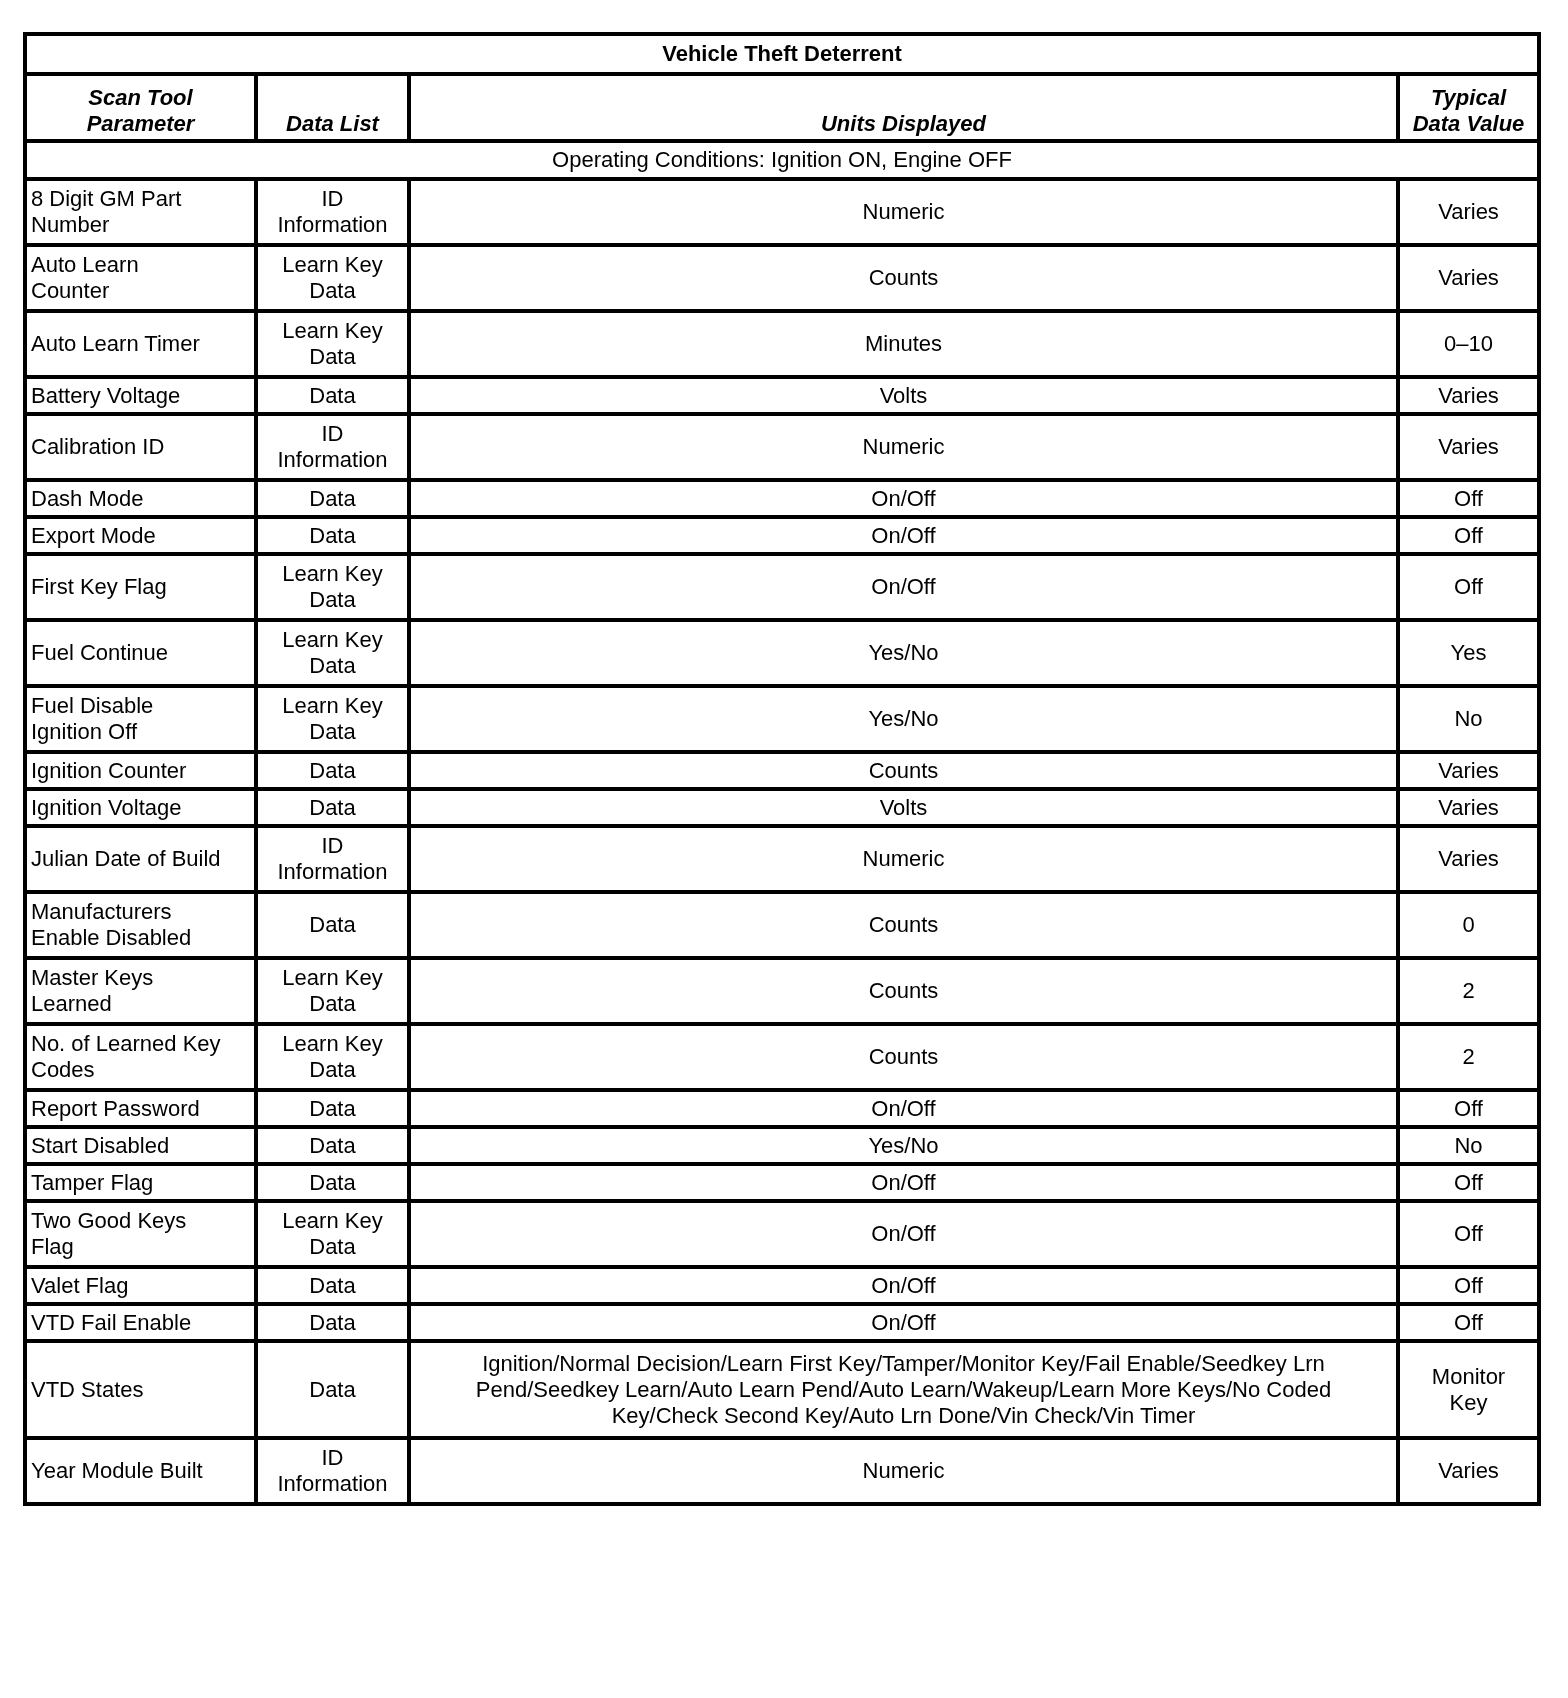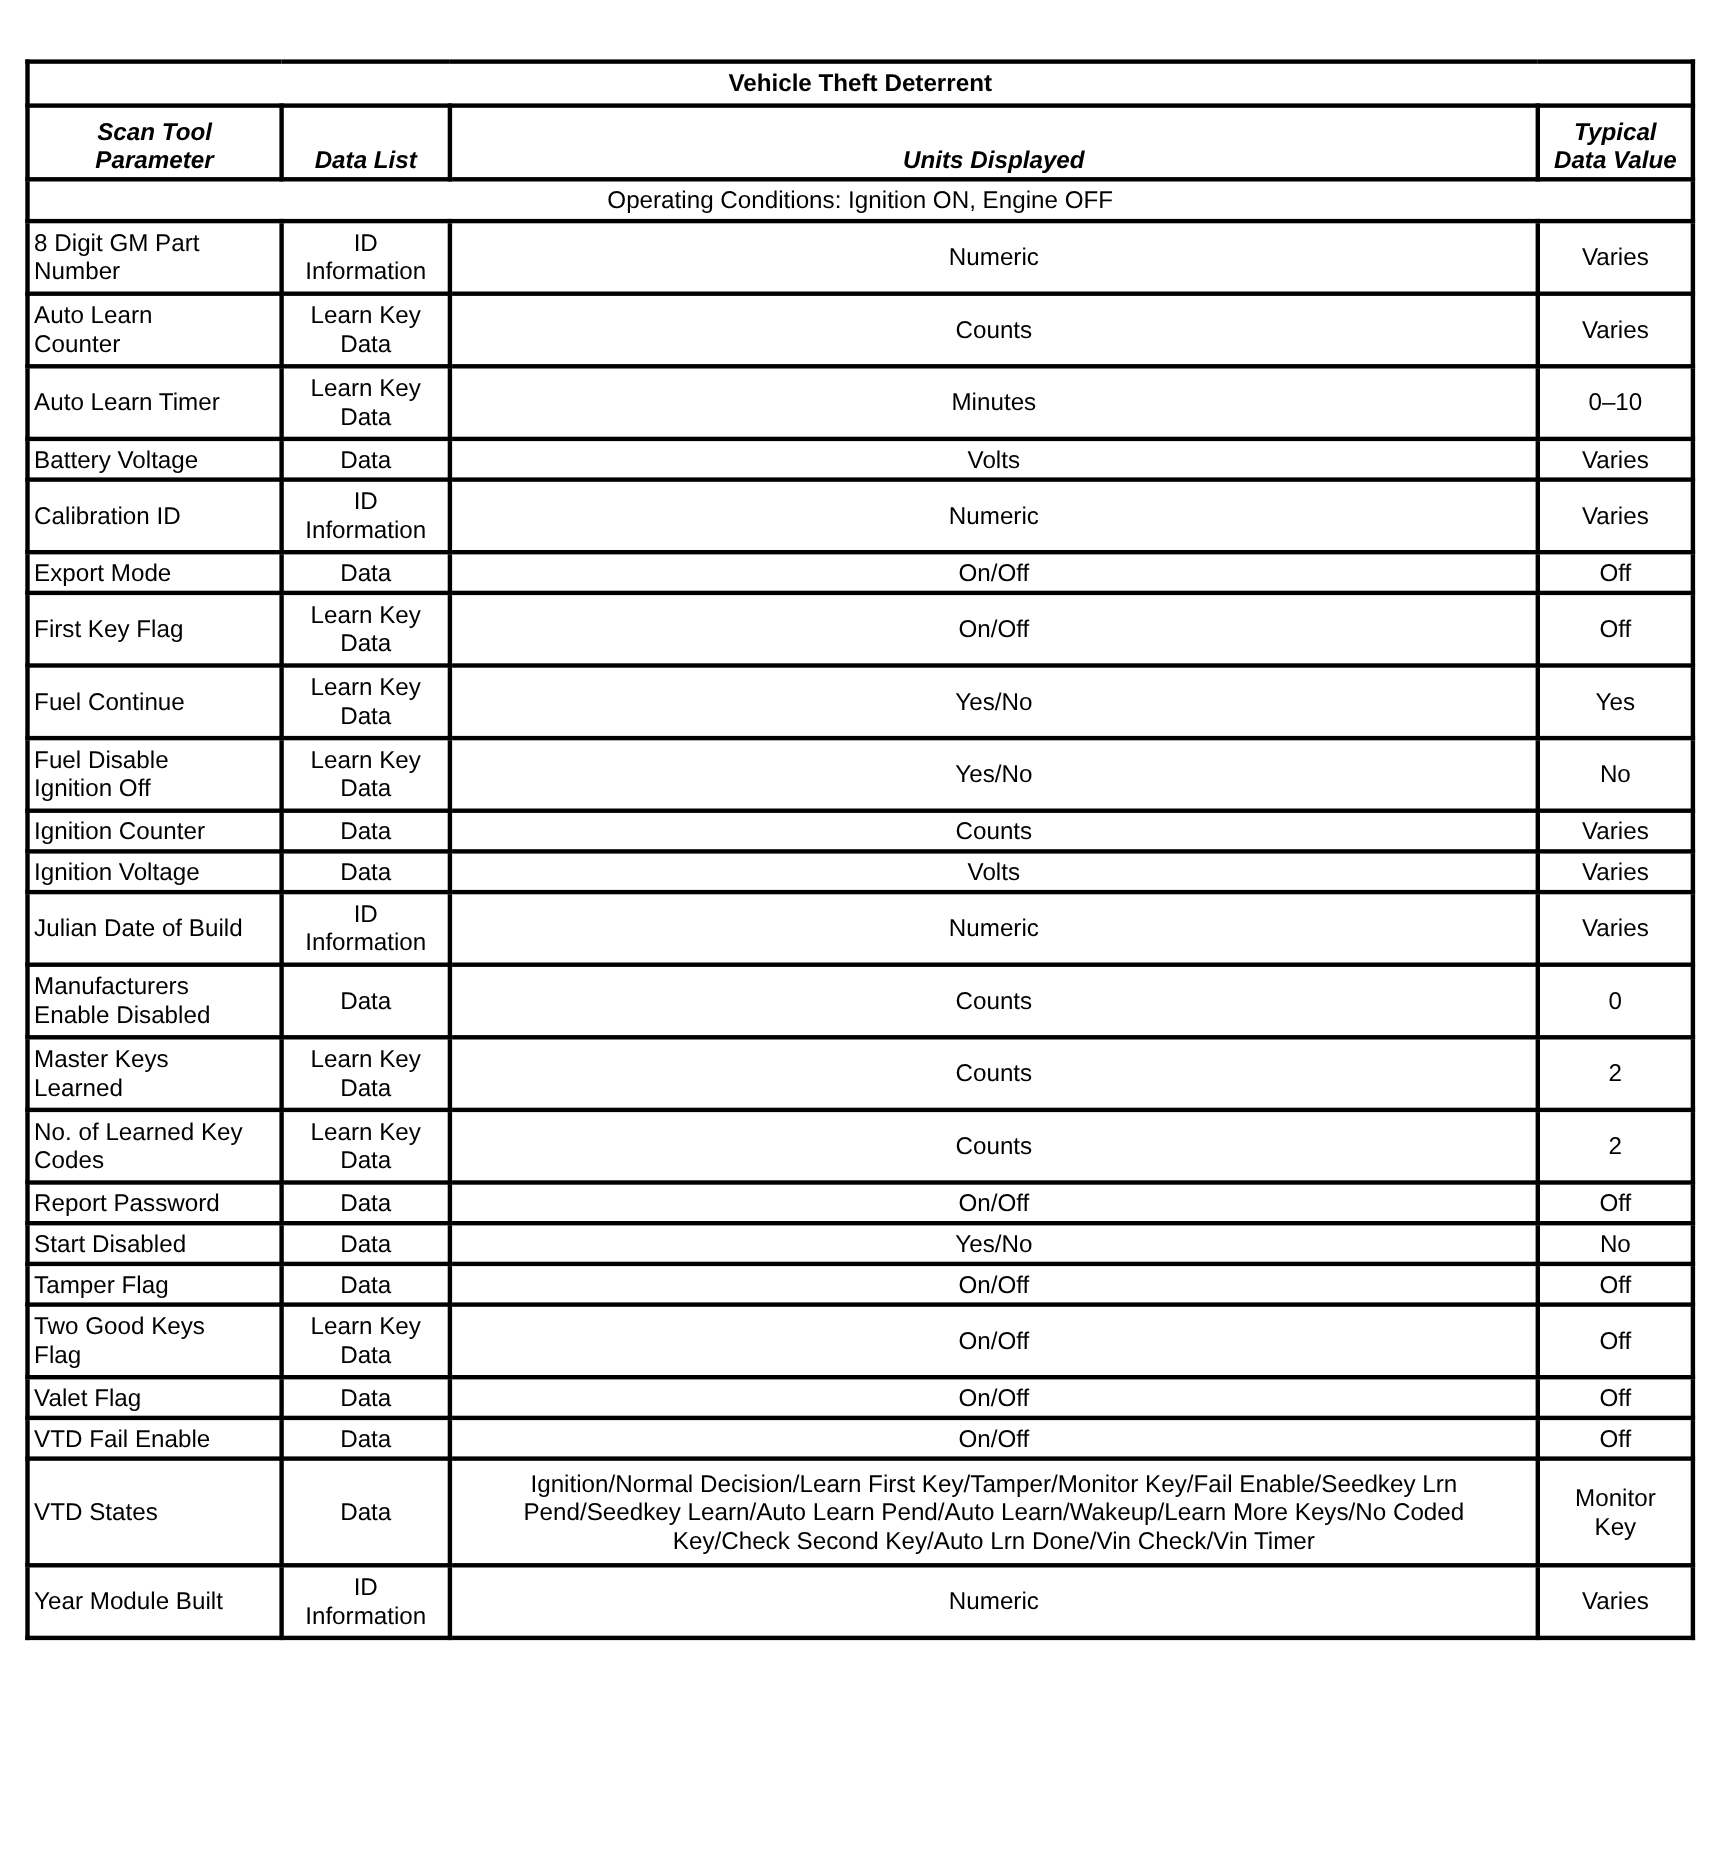--- a/index.html
+++ b/index.html
@@ -1,21 +1,21 @@
 <!DOCTYPE html>
 <html><head>
 <meta charset="utf-8">
 <style>
   html, body { margin: 0; padding: 0; background: #ffffff; }
   body { width: 1568px; height: 1698px; position: relative; overflow: hidden;
          font-family: "Liberation Sans", sans-serif; color: #000; }
   table.vtd {
     position: absolute; left: 23px; top: 32px;
     width: 1514px; border-collapse: collapse; table-layout: fixed;
-    font-size: 22px; line-height: 26px; margin-top: 22px;
+    font-size: 22px; line-height: 26px;
   }
   table.vtd td, table.vtd th {
     border: 4px solid #000; padding: 0 4px; vertical-align: middle;
     overflow: hidden;
   }
   col.c1 { width: 231px; } col.c2 { width: 153px; } col.c3 { width: 989px; } col.c4 { width: 141px; }
   tr.title th { height: 36px; font-weight: bold; text-align: center; }
   tr.header th { height: 61px; font-weight: bold; text-align: center; vertical-align: bottom; padding-bottom: 2px; font-style: italic; }
   tr.cond th { height: 34px; font-weight: normal; text-align: center; }
   tr.r2 td { height: 62px; }
@@ -82,20 +82,26 @@
         <td class="typ"><span>Varies</span></td>
       </tr>
       <tr class="r2">
         <td class="param"><span>Calibration ID</span></td>
         <td class="list"><span>ID
 Information</span></td>
         <td class="units"><span>Numeric</span></td>
         <td class="typ"><span>Varies</span></td>
       </tr>
       <tr class="r1">
+        <td class="param"><span>Dash Mode</span></td>
+        <td class="list"><span>Data</span></td>
+        <td class="units"><span>On/Off</span></td>
+        <td class="typ"><span>Off</span></td>
+      </tr>
+      <tr class="r1">
         <td class="param"><span>Export Mode</span></td>
         <td class="list"><span>Data</span></td>
         <td class="units"><span>On/Off</span></td>
         <td class="typ"><span>Off</span></td>
       </tr>
       <tr class="r2">
         <td class="param"><span>First Key Flag</span></td>
         <td class="list"><span>Learn Key
 Data</span></td>
         <td class="units"><span>On/Off</span></td>

